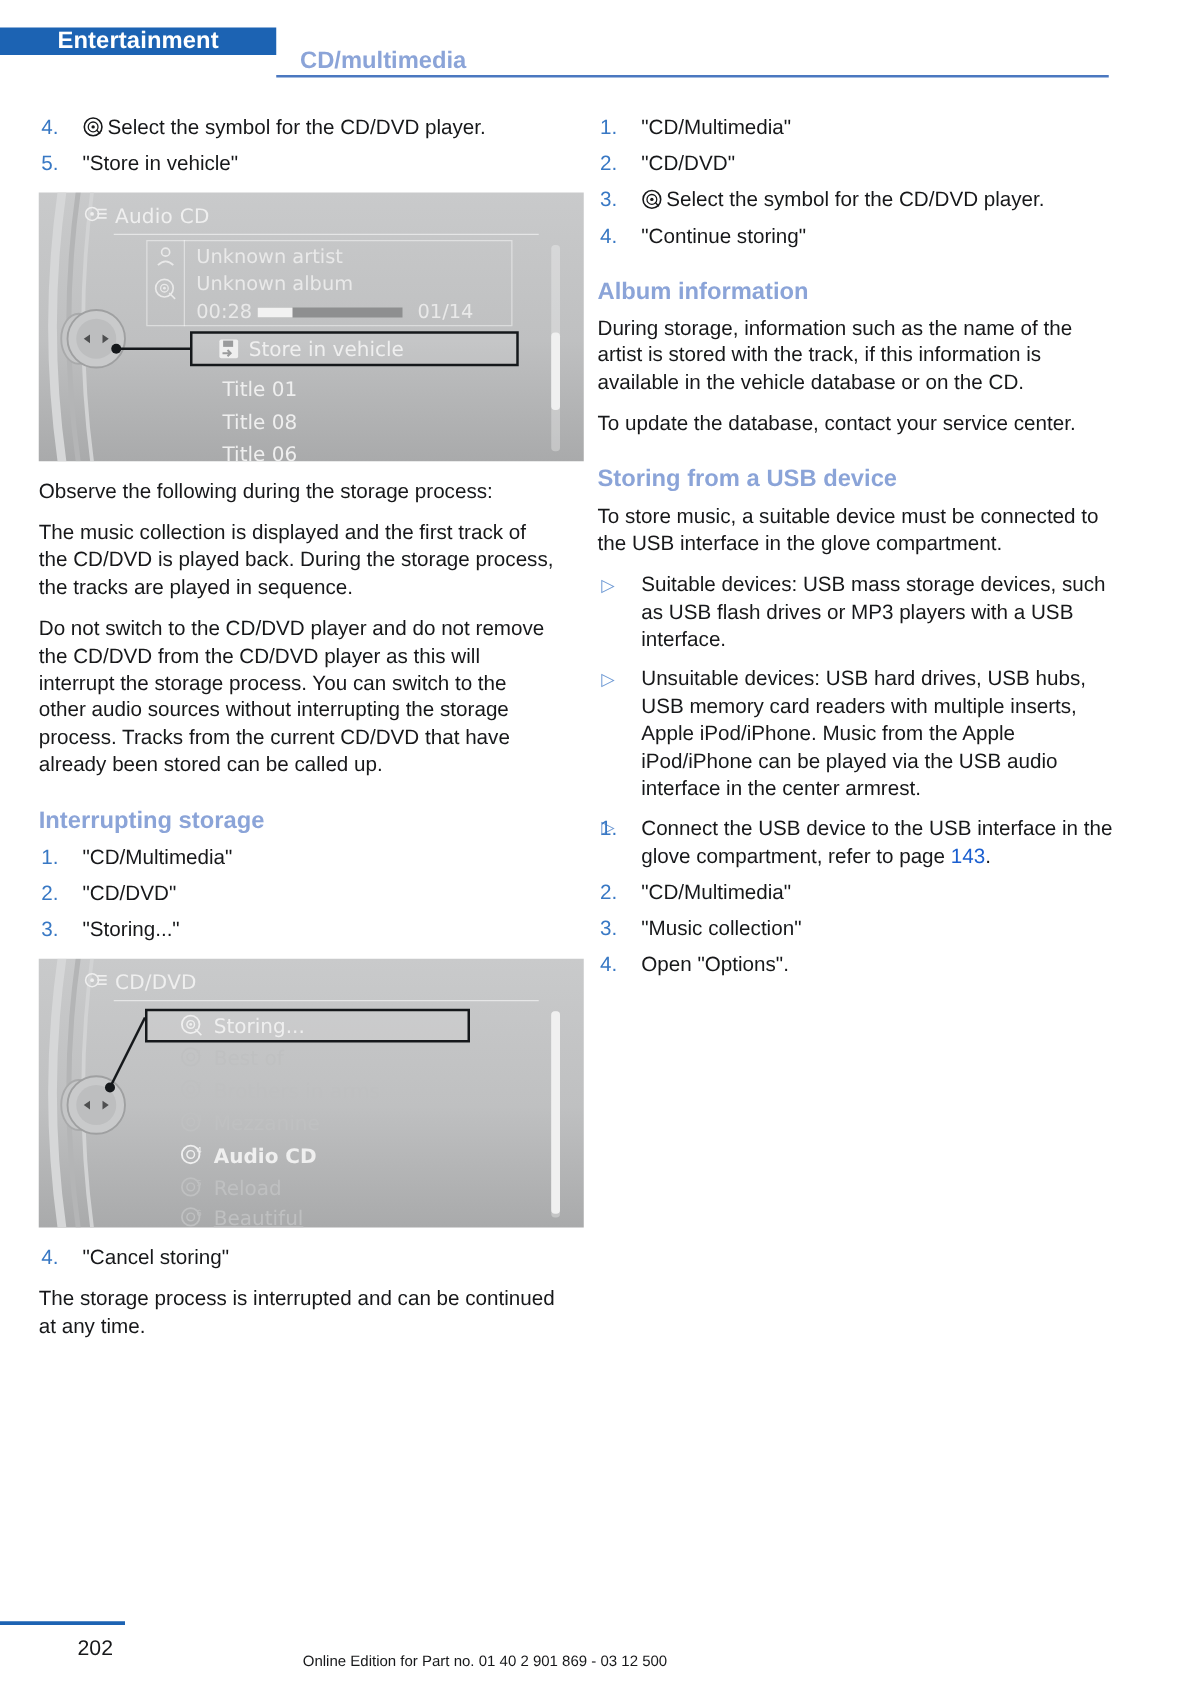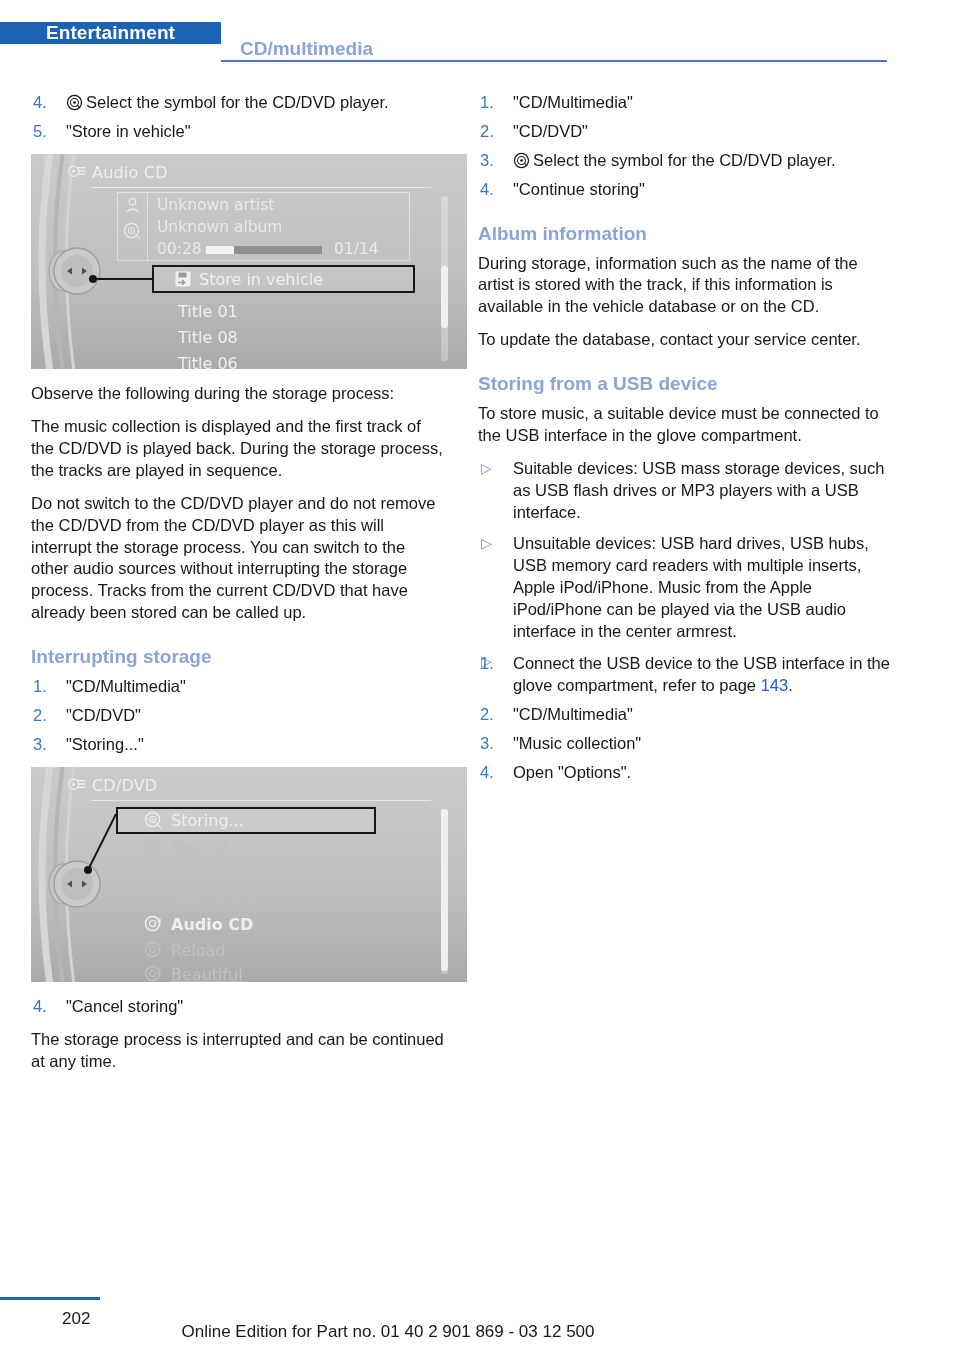--- a/index.html
+++ b/index.html
@@ -159,21 +159,21 @@
   .footer-rule {
     position: absolute; left: 0; top: 1297px; width: 100px; height: 3px;
     background: #1c63b3;
   }
   .footer-page {
     position: absolute; left: 62px; top: 1309px;
     font-size: 17px; color: #17181a;
   }
   .footer-edition {
     position: absolute; left: 0; top: 1322px; width: 776px;
-    text-align: center; font-size: 17px; color: #17181a;
+    text-align: center; font-size: 12px; color: #17181a;
   }
 </style>
 </head>
 <body>
 
 <div class="header">
   <div class="header-tab">
     <span class="header-tab-label">Entertainment</span>
   </div>
   <div class="header-sub">

